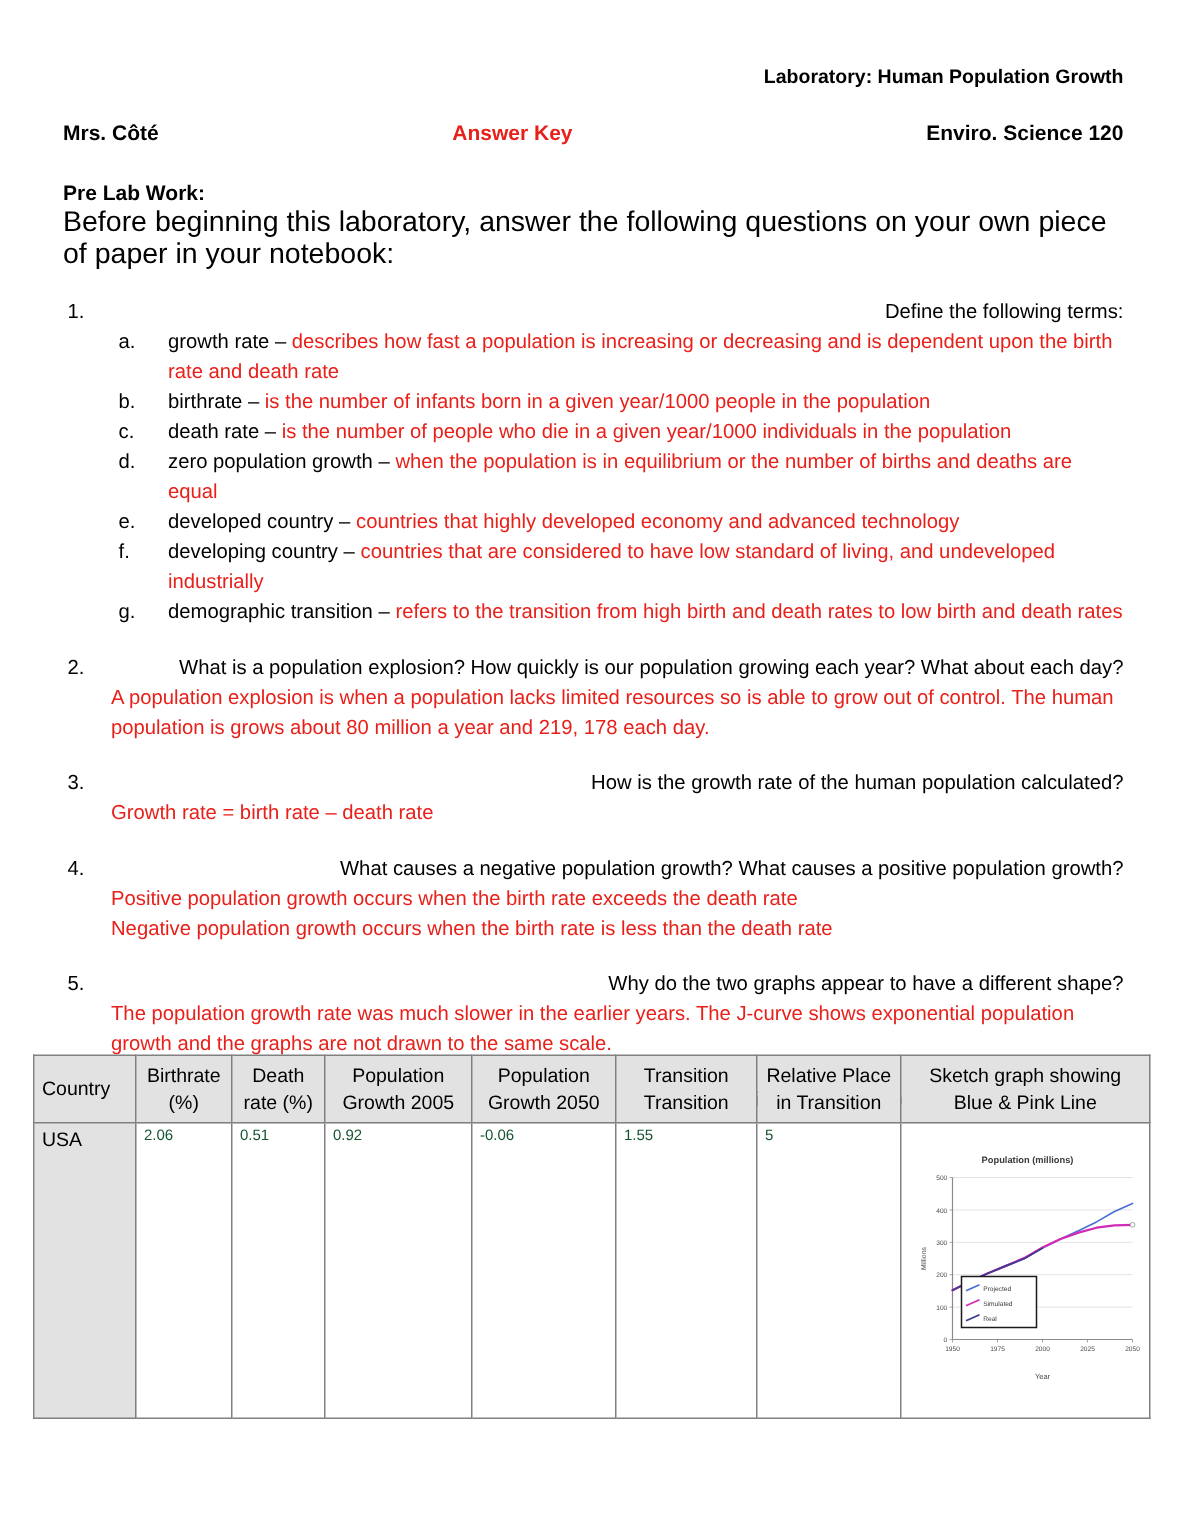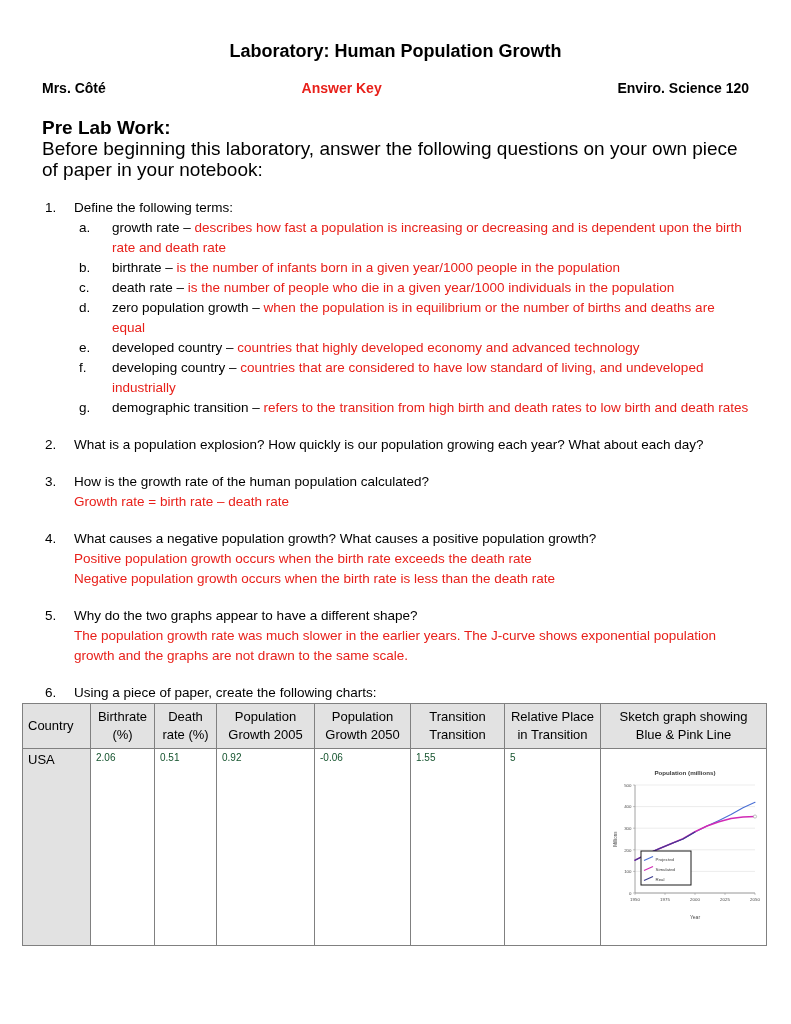--- a/index.html
+++ b/index.html
@@ -22,23 +22,23 @@
     height: 1024px;
     background: #ffffff;
   }
   .content {
     position: absolute;
     left: 42px;
     top: 42px;
     width: 707px;
   }
   .doc-title {
-    text-align: center;
+    text-align: right;
     font-weight: bold;
-    font-size: 18px;
+    font-size: 13px;
     line-height: 18px;
     margin: 0 0 20px 0;
   }
   .header-row {
     display: flex;
     justify-content: space-between;
     align-items: baseline;
     font-weight: bold;
     font-size: 14px;
     margin: 0 0 22px 0;
@@ -47,21 +47,21 @@
   .header-row .center {
     flex: 1 1 auto;
     text-align: center;
     color: #e8201a;
     margin-left: -40px;
   }
   .header-row .right { flex: 0 0 auto; }
 
   .prelab-head {
     font-weight: bold;
-    font-size: 19px;
+    font-size: 14px;
     line-height: 20px;
     margin: 0;
   }
   .prelab-sub {
     font-size: 19px;
     line-height: 21px;
     margin: 0 0 18px 0;
   }
 
   ol.qlist {
@@ -79,21 +79,21 @@
   }
   ol.qlist > li:before {
     counter-increment: qnum;
     content: counter(qnum) ".";
     position: absolute;
     left: 3px;
     top: 0;
     width: 22px;
     text-align: left;
   }
-  .qtext { display: block; }
+  .qtext { display: block; text-align: right; }
   .answer {
     color: #e8201a;
     display: block;
     line-height: 20px;
   }
 
   ol.sublist {
     list-style: none;
     margin: 0;
     padding: 0;
@@ -210,20 +210,21 @@
             <span class="term">developing country – </span><span class="def">countries that are considered to have low standard of living, and undeveloped industrially</span>
           </li>
           <li>
             <span class="term">demographic transition – </span><span class="def">refers to the transition from high birth and death rates to low birth and death rates</span>
           </li>
         </ol>
       </li>
 
       <li>
         <span class="qtext">What is a population explosion?  How quickly is our population growing each year?  What about each day?</span>
+        <span class="answer">A population explosion is when a population lacks limited resources so is able to grow out of control.  The human population is grows about 80 million a year and 219, 178 each day.</span>
       </li>
 
       <li>
         <span class="qtext">How is the growth rate of the human population calculated?</span>
         <span class="answer">Growth rate = birth rate – death rate</span>
       </li>
 
       <li>
         <span class="qtext">What causes a negative population growth?  What causes a positive population growth?</span>
         <span class="answer">Positive population growth occurs when the birth rate exceeds the death rate</span>

